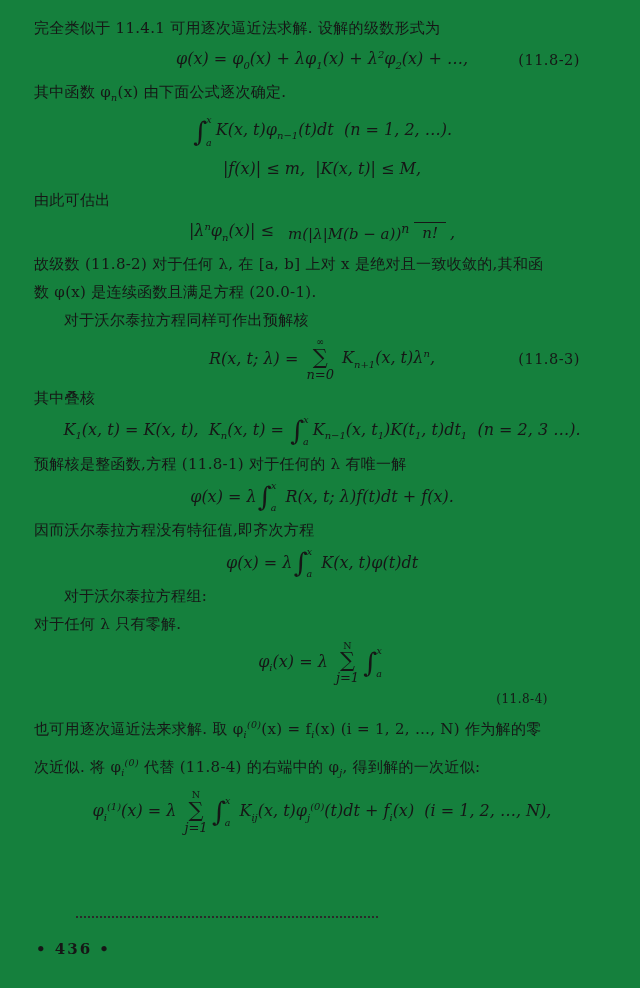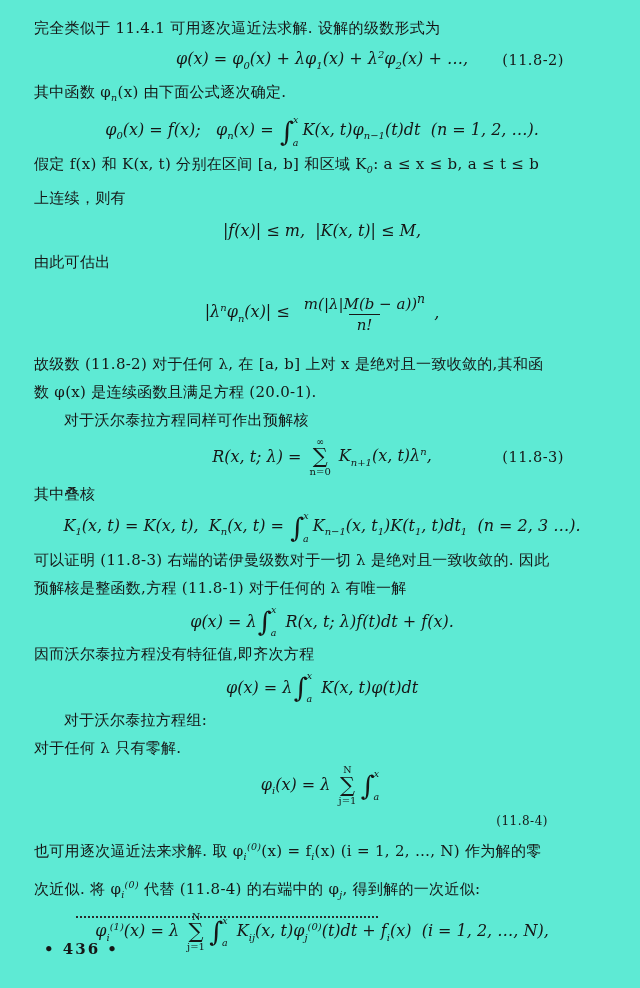--- a/index.html
+++ b/index.html
@@ -1,84 +1,79 @@
 <!DOCTYPE html>
 <html><head>
 <meta charset="utf-8">
 <style>
   html,body{margin:0;padding:0;background:#dedcd6;}
   .page{
     width:640px;height:988px;box-sizing:border-box;position:relative;overflow:hidden;
-    background:#5eead4;
+    background:#15803d;
     padding:14px 30px 0 34px;
     color:#161616;
     font-family:"DejaVu Serif","Liberation Serif",serif;
   }
   .para{margin:0;}
   .pline{line-height:28px;font-size:15px;white-space:nowrap;letter-spacing:.3px;}
   .para.indent .pline:first-child{text-indent:2em;}
   .pline sub,.pline sup{font-size:9.5px;font-style:italic;}
   .eqrow{position:relative;display:flex;align-items:center;justify-content:center;padding:3px 0;min-height:30px;}
   .eqbody{display:inline-flex;align-items:center;font-size:16px;font-style:italic;white-space:nowrap;}
   .mi{white-space:pre;}
   .mi sub,.mi sup{font-size:10px;}
-  .eqnum{position:absolute;right:46px;top:50%;transform:translateY(-50%);font-style:normal;font-size:14.5px;letter-spacing:.5px;}
+  .eqnum{position:absolute;right:30px;top:50%;transform:translateY(-50%);font-style:normal;font-size:14.5px;letter-spacing:.5px;}
   .eqnum-line{text-align:right;padding-right:62px;font-size:12px;line-height:24px;letter-spacing:.5px;}
   
   .int{display:inline-flex;align-items:center;font-style:normal;margin:0 1px;}
   .int-glyph{font-size:27px;line-height:1;font-style:normal;}
   .int-lims{display:inline-flex;flex-direction:column;justify-content:space-between;height:32px;font-size:9.5px;font-style:italic;line-height:1;margin-left:-1px;margin-right:3px;}
   .il-sup{align-self:flex-end;}
   .il-sub{align-self:flex-start;}
   
   .sum{display:inline-flex;flex-direction:column;align-items:center;font-style:normal;line-height:1;margin:0 3px;}
   .sum-top{font-size:9.5px;}
   .sum-glyph{font-size:21px;line-height:1;}
-  .sum-bot{font-size:10px;}
-  
-  .frac{display:inline-flex;flex-direction:column;align-items:center;line-height:1.25;margin:12px 4px;font-size:15px;text-align:right;}
+  .sum-bot{font-size:13px;font-style:italic;}
+  
+  .frac{display:inline-flex;flex-direction:row;align-items:center;line-height:1.25;margin:0 4px;font-size:15px;text-align:right;}
   .frac-num{padding:0 5px;}
   .frac-den{border-top:1.5px solid #161616;padding:1px 8px 0;}
   
   .rule{position:absolute;left:76px;top:916px;width:302px;border-top:2px dotted #2a2a2a;}
-  .pagenum{position:absolute;left:44px;top:940px;font-size:15px;font-weight:bold;letter-spacing:2px;}
+  .pagenum{position:absolute;left:36px;top:940px;font-size:15px;font-weight:bold;letter-spacing:2px;}
 </style>
 </head>
 <body>
 
 <div class="page">
   <div>
       <div class="para">
         <div class="pline">完全类似于 11.4.1 可用逐次逼近法求解. 设解的级数形式为</div>
       </div>
       <div class="eqrow">
         <span class="eqbody">
           <span class="mi">φ(x) = φ<sub>0</sub>(x) + λφ<sub>1</sub>(x) + λ<sup>2</sup>φ<sub>2</sub>(x) + …,</span>
         </span>
         <span class="eqnum">(11.8-2)</span>
       </div>
       <div class="para">
         <div class="pline">其中函数 φ<sub>n</sub>(x) 由下面公式逐次确定.</div>
       </div>
       <div class="eqrow">
         <span class="eqbody">
-          <span class="mi">φ<sub>0</sub>(x) = f(x);   φ<sub>n</sub>(x) = </span>
           <span class="int">
             <span class="int-glyph">∫</span>
             <span class="int-lims">
               <span class="il-sup">x</span>
               <span class="il-sub">a</span>
             </span>
           </span>
           <span class="mi">K(x, t)φ<sub>n−1</sub>(t)dt  (n = 1, 2, …).</span>
         </span>
-      </div>
-      <div class="para">
-        <div class="pline">假定 f(x) 和 K(x, t) 分别在区间 [a, b] 和区域 K<sub>0</sub>: a ≤ x ≤ b, a ≤ t ≤ b</div>
-        <div class="pline">上连续，则有</div>
       </div>
       <div class="eqrow">
         <span class="eqbody">
           <span class="mi">|f(x)| ≤ m,  |K(x, t)| ≤ M,</span>
         </span>
       </div>
       <div class="para">
         <div class="pline">由此可估出</div>
       </div>
       <div class="eqrow">
@@ -120,21 +115,20 @@
             <span class="int-glyph">∫</span>
             <span class="int-lims">
               <span class="il-sup">x</span>
               <span class="il-sub">a</span>
             </span>
           </span>
           <span class="mi">K<sub>n−1</sub>(x, t<sub>1</sub>)K(t<sub>1</sub>, t)dt<sub>1</sub>  (n = 2, 3 …).</span>
         </span>
       </div>
       <div class="para">
-        <div class="pline">可以证明 (11.8-3) 右端的诺伊曼级数对于一切 λ 是绝对且一致收敛的. 因此</div>
         <div class="pline">预解核是整函数,方程 (11.8-1) 对于任何的 λ 有唯一解</div>
       </div>
       <div class="eqrow">
         <span class="eqbody">
           <span class="mi">φ(x) = λ</span>
           <span class="int">
             <span class="int-glyph">∫</span>
             <span class="int-lims">
               <span class="il-sup">x</span>
               <span class="il-sub">a</span>

